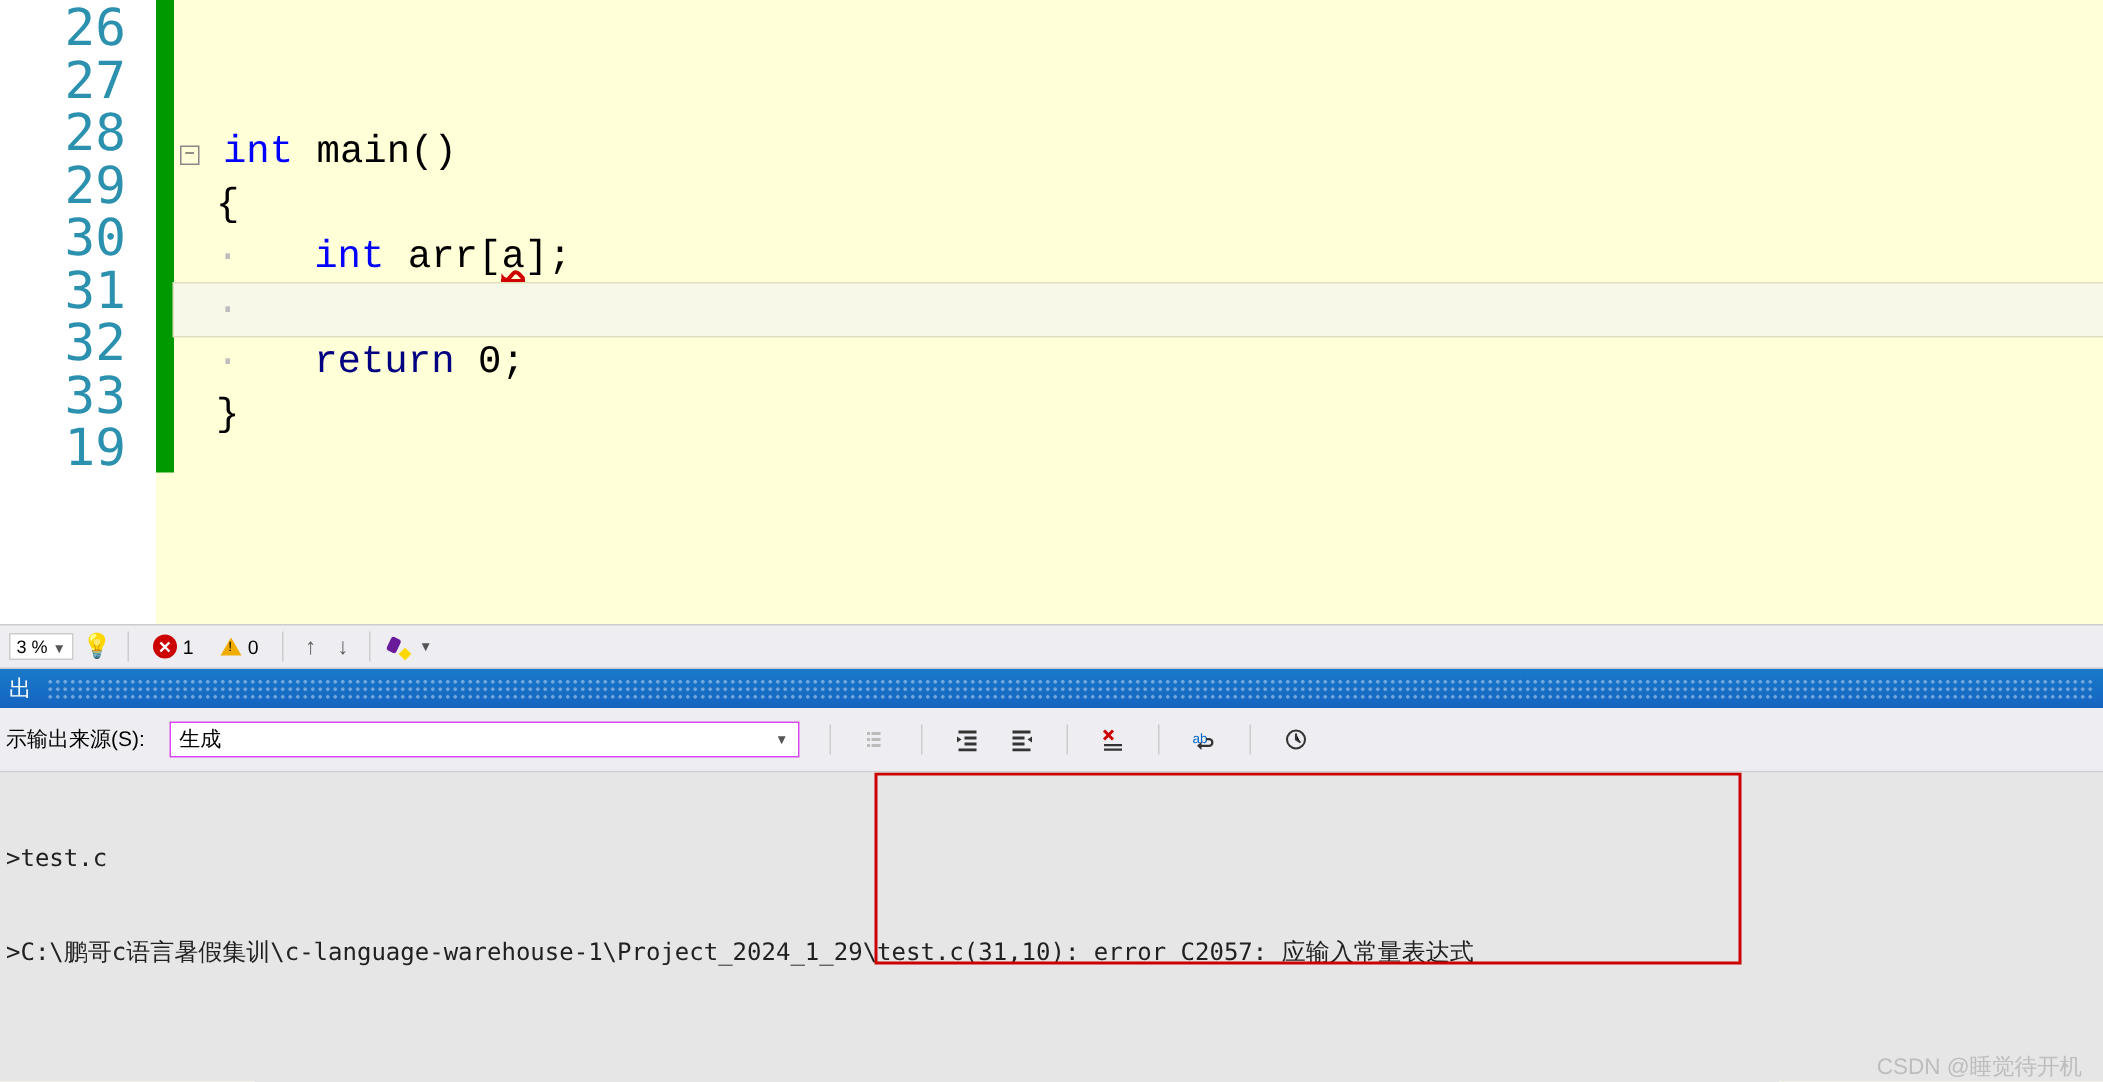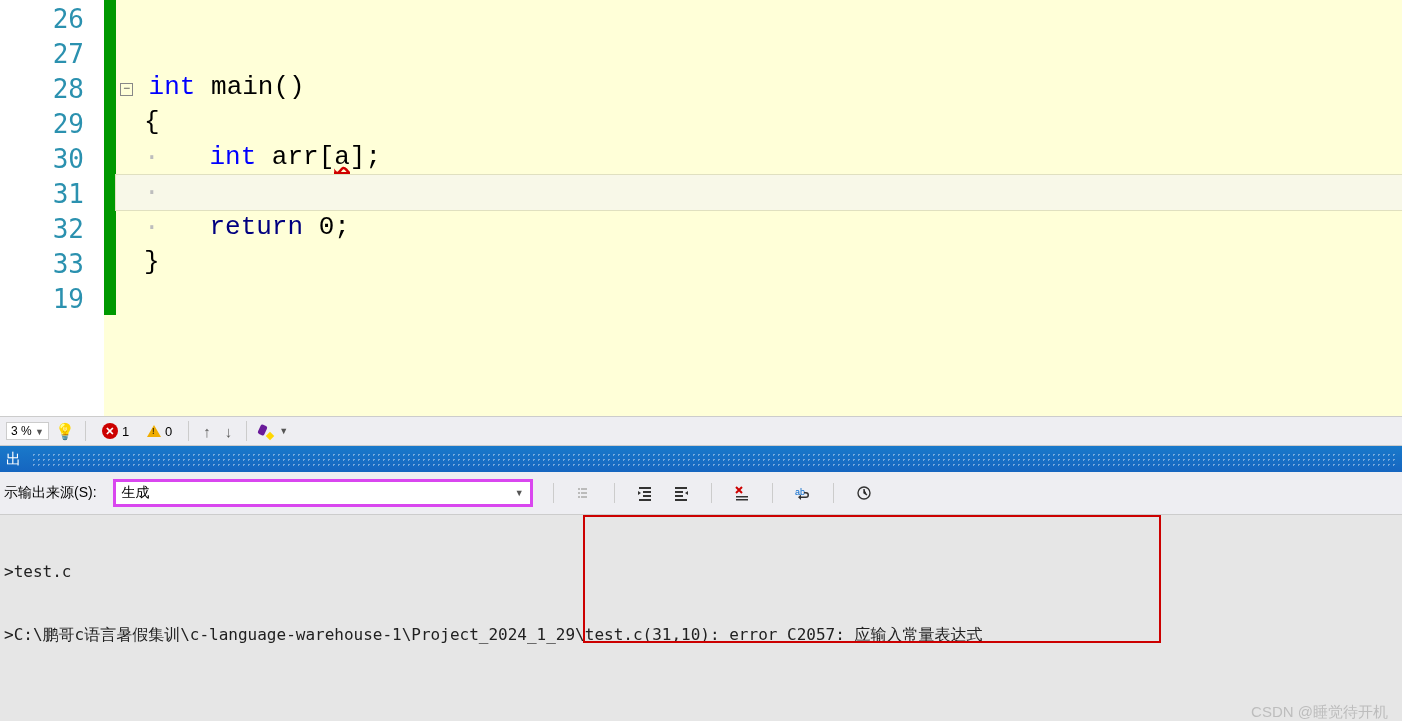--- a/index.html
+++ b/index.html
@@ -1,24 +1,24 @@
 <!DOCTYPE html>
 <html><head>
 <meta charset="utf-8">
 <style>
 * { box-sizing: border-box; margin: 0; padding: 0; }
 body { font-family: Consolas, "Courier New", monospace; font-size: 14px; background: #fff; width: 1402px; height: 721px; overflow: hidden; position: relative; }
 
 
 .editor { display: flex; background: #ffffd8; height: 416px; }
-.gutter { width: 104px; text-align: right; color: #2b91af; font-size: 26px; line-height: 35px; padding-top: 2px; padding-right: 20px; background: #fff; font-family: Consolas, monospace; }
+.gutter { width: 104px; text-align: right; color: #2b91af; font-size: 34px; line-height: 35px; padding-top: 2px; padding-right: 20px; background: #fff; font-family: Consolas, monospace; }
 .gutter div { height: 35px; }
 .change-bar { width: 12px; background: #ffffd8; }
 .change-bar .green-bar { background: #009900; width: 12px; height: 315px; }
-.code { flex: 1; font-size: 26px; line-height: 35px; padding-top: 0; font-family: Consolas, "Courier New", monospace; position: relative; border-radius: 28px; }
+.code { flex: 1; font-size: 26px; line-height: 35px; padding-top: 14px; font-family: Consolas, "Courier New", monospace; position: relative; border-radius: 28px; }
 .code-line { height: 35px; white-space: pre; padding-left: 4px; position: relative; }
 .k-blue { color: #0000ff; }
 .k-navy { color: #000080; }
 .n-num { color: #008080; }
 .txt { color: #000; }
 .folding { color: #888; width: 24px; display: inline-block; text-align: center; }
 .fold-box { display: inline-block; width: 13px; height: 13px; border: 1px solid #888; line-height: 10px; font-size: 12px; text-align: center; vertical-align: 2px; color: #555; }
 .squiggle { border-bottom: 2px solid #d00000; border-bottom-style: wavy; text-decoration-color: #d00000; text-decoration: underline wavy #d00000; }
 .highlight-line { background: #f8f8e8; outline: 1px solid #e0e0c0; }
 .guide-dot { color: #bdbdbd; letter-spacing: 3px; }
@@ -37,21 +37,21 @@
 .brush-ic::after { content: ""; position: absolute; right: 0; bottom: 0; width: 6px; height: 6px; background: #ffd700; transform: rotate(45deg); }
 .chev-d { font-size: 9px; color: #555; }
 .lightbulb { color: #888; font-size: 16px; }
 
 
 .panel-title { height: 26px; background: linear-gradient(#1979ca, #1565c0); color: #fff; font-family: "Microsoft YaHei", sans-serif; font-size: 15px; display: flex; align-items: center; padding: 0 6px; position: relative; }
 .panel-grip { flex: 1; height: 14px; background-image: radial-gradient(circle, rgba(255,255,255,0.4) 1px, transparent 1px); background-size: 5px 5px; margin-left: 10px; }
 
 
 .output-tb { height: 43px; background: #eeeef2; display: flex; align-items: center; font-family: "Microsoft YaHei", sans-serif; font-size: 14px; padding: 0 4px; gap: 16px; border-bottom: 1px solid #ccc; }
-.output-tb .sel { border: 3px solid #d946ef; background: #fff; padding: 2px 6px; min-width: 420px; display: flex; justify-content: space-between; align-items: center; }
+.output-tb .sel { border: 1px solid #d946ef; background: #fff; padding: 2px 6px; min-width: 420px; display: flex; justify-content: space-between; align-items: center; }
 .tb-ic { width: 20px; height: 20px; display: inline-flex; align-items: center; justify-content: center; color: #701a75; font-size: 14px; }
 .tb-ic svg { width: 16px; height: 16px; }
 
 
 .output-body { background: #e6e6e6; padding: 4px 4px 20px 4px; font-family: "NSimSun","SimSun", Consolas, monospace; font-size: 16px; line-height: 21px; color: #212121; height: 217px; position: relative; white-space: pre; overflow: hidden; }
 .output-body .line { white-space: pre; }
 .red-box { position: absolute; border: 2px solid #cc0000; left: 583px; top: 0px; width: 578px; height: 128px; pointer-events: none; }
 
 .watermark { position: absolute; right: 14px; bottom: 10px; font-family: "Microsoft YaHei", sans-serif; font-size: 15px; color: #bdbdbd; }
 </style>

